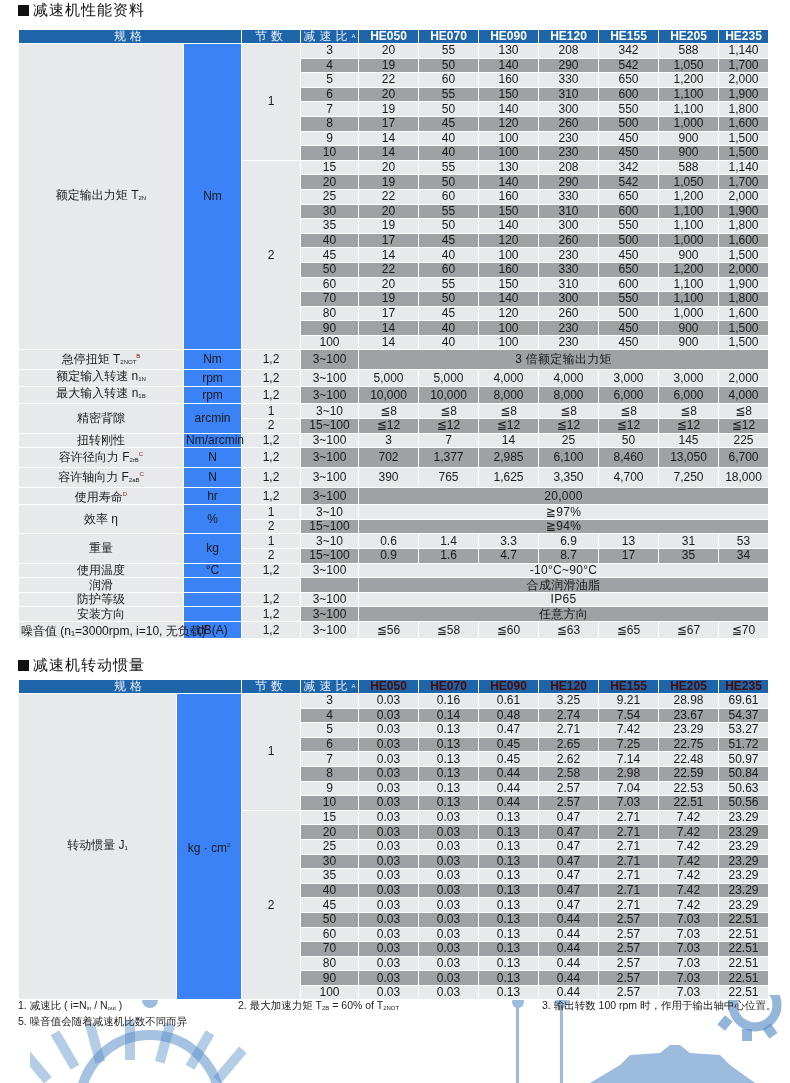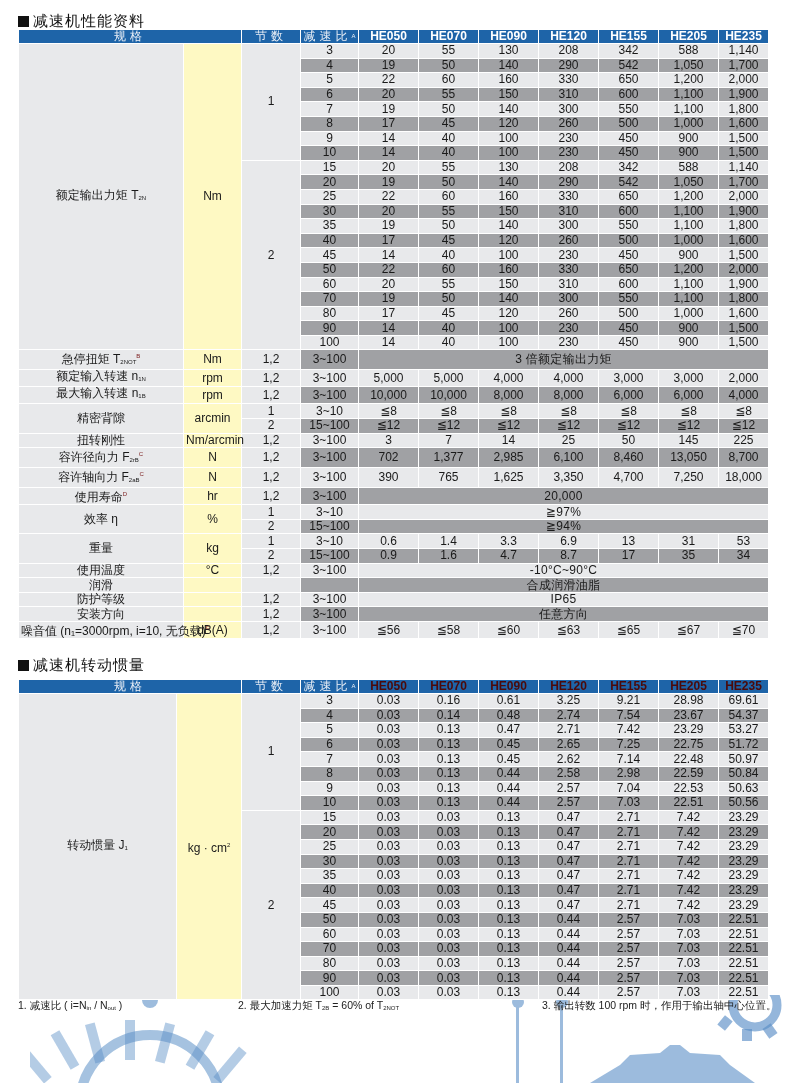--- a/index.html
+++ b/index.html
@@ -30,21 +30,21 @@
   table.spec th.soft { font-weight: normal; letter-spacing: 4px; color: #e8eef6; }
   table.spec th .sup { font-size: 6px; vertical-align: top; letter-spacing: 0; }
   table.spec.t2 th.he { color: #4a0a0a; }
 
   table.spec td {
     height: 14.6px; line-height: 13px; padding: 0 2px; text-align: center;
     border: 1px solid #ffffff; white-space: nowrap; font-size: 12px;
   }
   td.lbl { text-align: left; background: #e8e9eb; font-size: 11px; padding-left: 2px; }
   td.lbl.center { text-align: center; }
-  td.unit { background: #fef9c3; font-size: 11.5px; }
+  td.unit { background: #3b82f6; font-size: 11.5px; }
   td.stage { background: #e8e9eb; }
   tr.light td.v { background: #e8e9eb; }
   tr.dark td.v { background: #a0a1a4; }
   td.span { letter-spacing: 0.3px; margin-left: 8px; }
   .sub { font-size: 6px; vertical-align: -1px; }
   .supx { font-size: 6px; vertical-align: 5px; color: #7a1a1a; }
 
   .notes {
     position: absolute; left: 18px; top: 999px; width: 760px; font-size: 10.5px; color: #222; line-height: 12.5px;
   }
@@ -84,21 +84,21 @@
   <g fill="none" stroke="#5b8fc7" stroke-width="9" opacity="0.65">
     <circle cx="245" cy="10" r="22"></circle>
   </g>
   <g fill="#5b8fc7" opacity="0.65">
     <rect x="210" y="22" width="10" height="12" transform="rotate(40 215 28)"></rect>
     <rect x="232" y="34" width="10" height="12"></rect>
     <rect x="255" y="30" width="10" height="12" transform="rotate(-35 260 36)"></rect>
   </g>
 </svg>
 
-<div class="section-title" style="top:12px;">
+<div class="section-title" style="top:1px;">
   <span class="sq"></span>
   <span>减速机性能资料</span>
 </div>
 
 <table class="spec t1" style="top:29px;">
   <colgroup>
     <col class="c-label">
       <col class="c-unit">
       <col class="c-stage">
       <col class="c-ratio">
@@ -413,21 +413,21 @@
         <td class="lbl"><span>容许径向力 F</span><span class="sub">2rB</span><span class="supx">C</span></td>
         <td class="unit">N</td>
         <td class="stage">1,2</td>
         <td class="v">3~100</td>
         <td class="v">702</td>
         <td class="v">1,377</td>
         <td class="v">2,985</td>
         <td class="v">6,100</td>
         <td class="v">8,460</td>
         <td class="v">13,050</td>
-        <td class="v">8,700</td>
+        <td class="v">6,700</td>
       </tr>
       <tr class="light">
         <td class="lbl"><span>容许轴向力 F</span><span class="sub">2aB</span><span class="supx">C</span></td>
         <td class="unit">N</td>
         <td class="stage">1,2</td>
         <td class="v">3~100</td>
         <td class="v">390</td>
         <td class="v">765</td>
         <td class="v">1,625</td>
         <td class="v">3,350</td>
@@ -772,13 +772,16 @@
       </tr>
     </tbody>
 </table>
 
 <div class="notes">
   <div class="row">
     <span class="n1"><span>1. 减速比 ( i=N</span><span class="sub">in</span><span> / N</span><span class="sub">out</span><span> )</span></span>
     <span class="n2"><span>2. 最大加速力矩 T</span><span class="sub">2B</span><span> = 60% of  T</span><span class="sub">2NOT</span></span>
     <span class="n3">3. 输出转数 100 rpm 时，作用于输出轴中心位置。</span>
   </div>
+  <div class="row">
+      <span>5. 噪音值会随着减速机比数不同而异</span>
+    </div>
 </div>
 
 </body></html>

